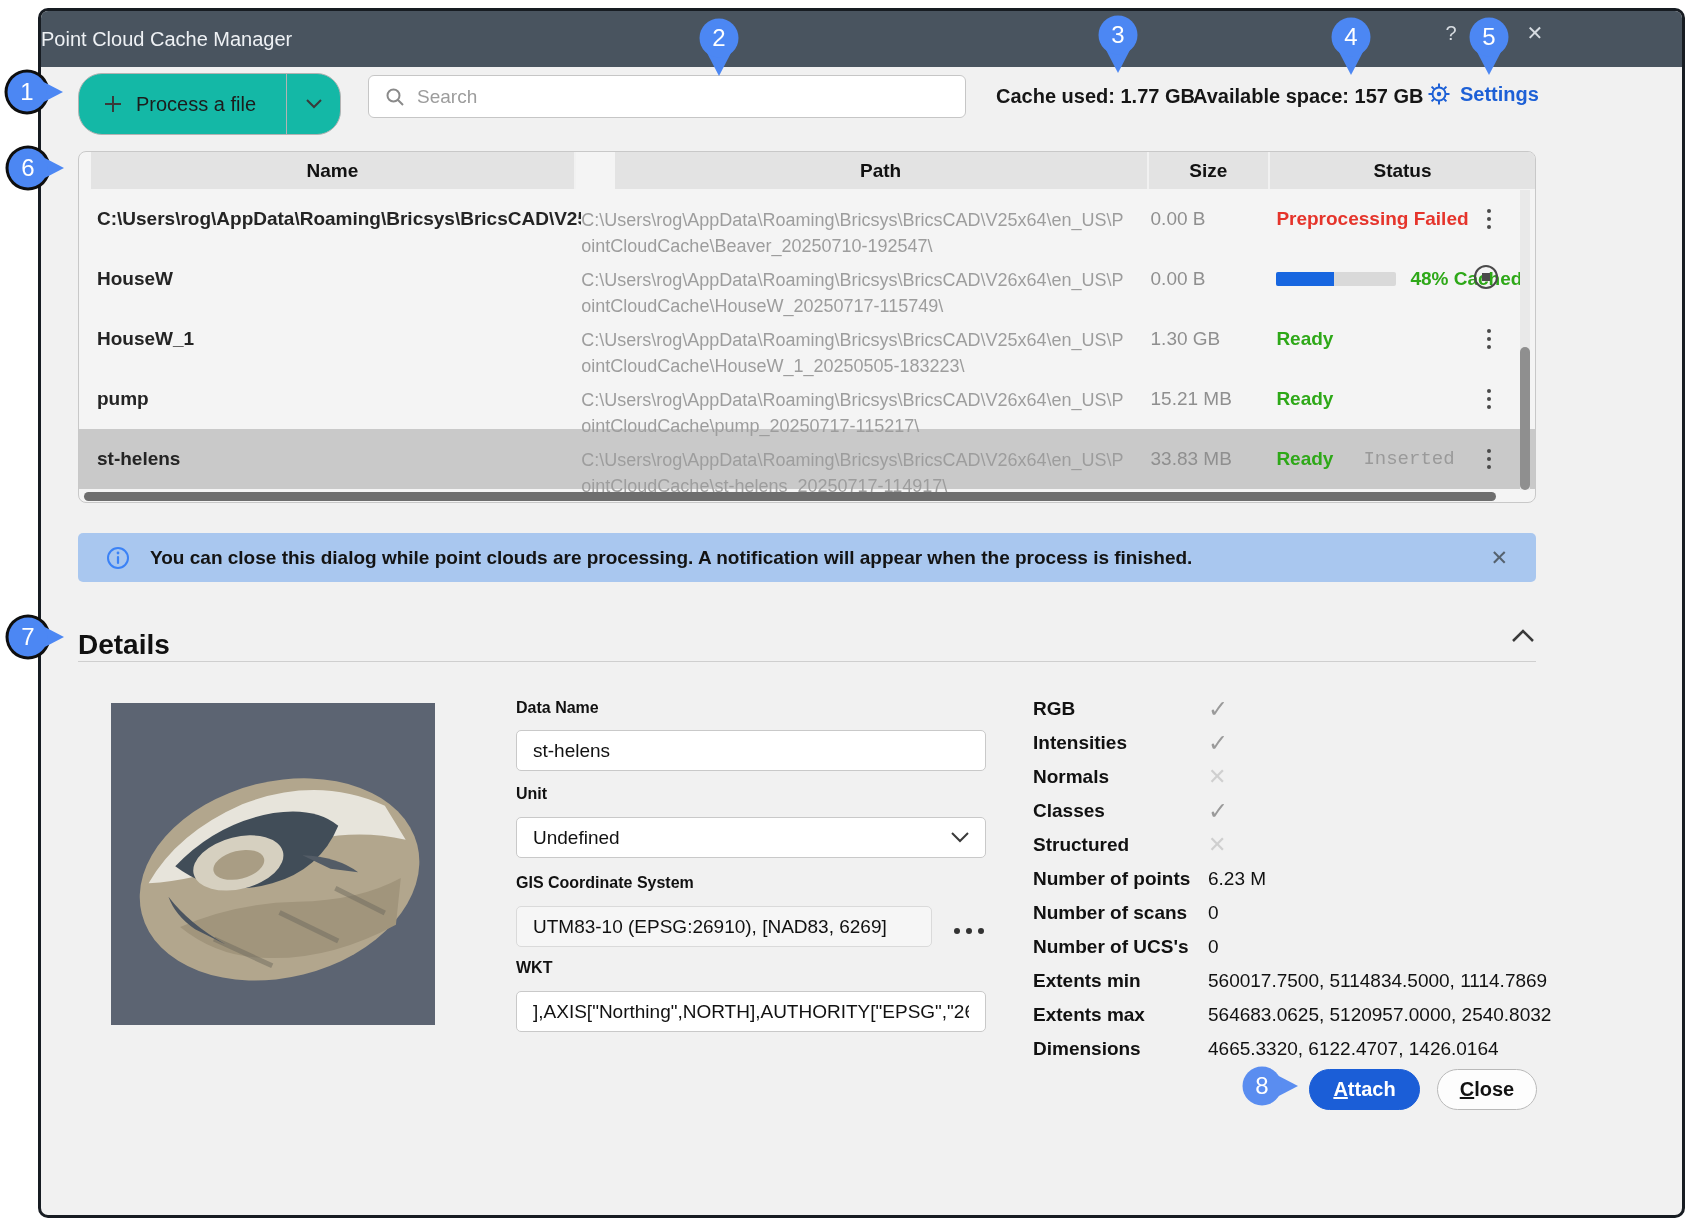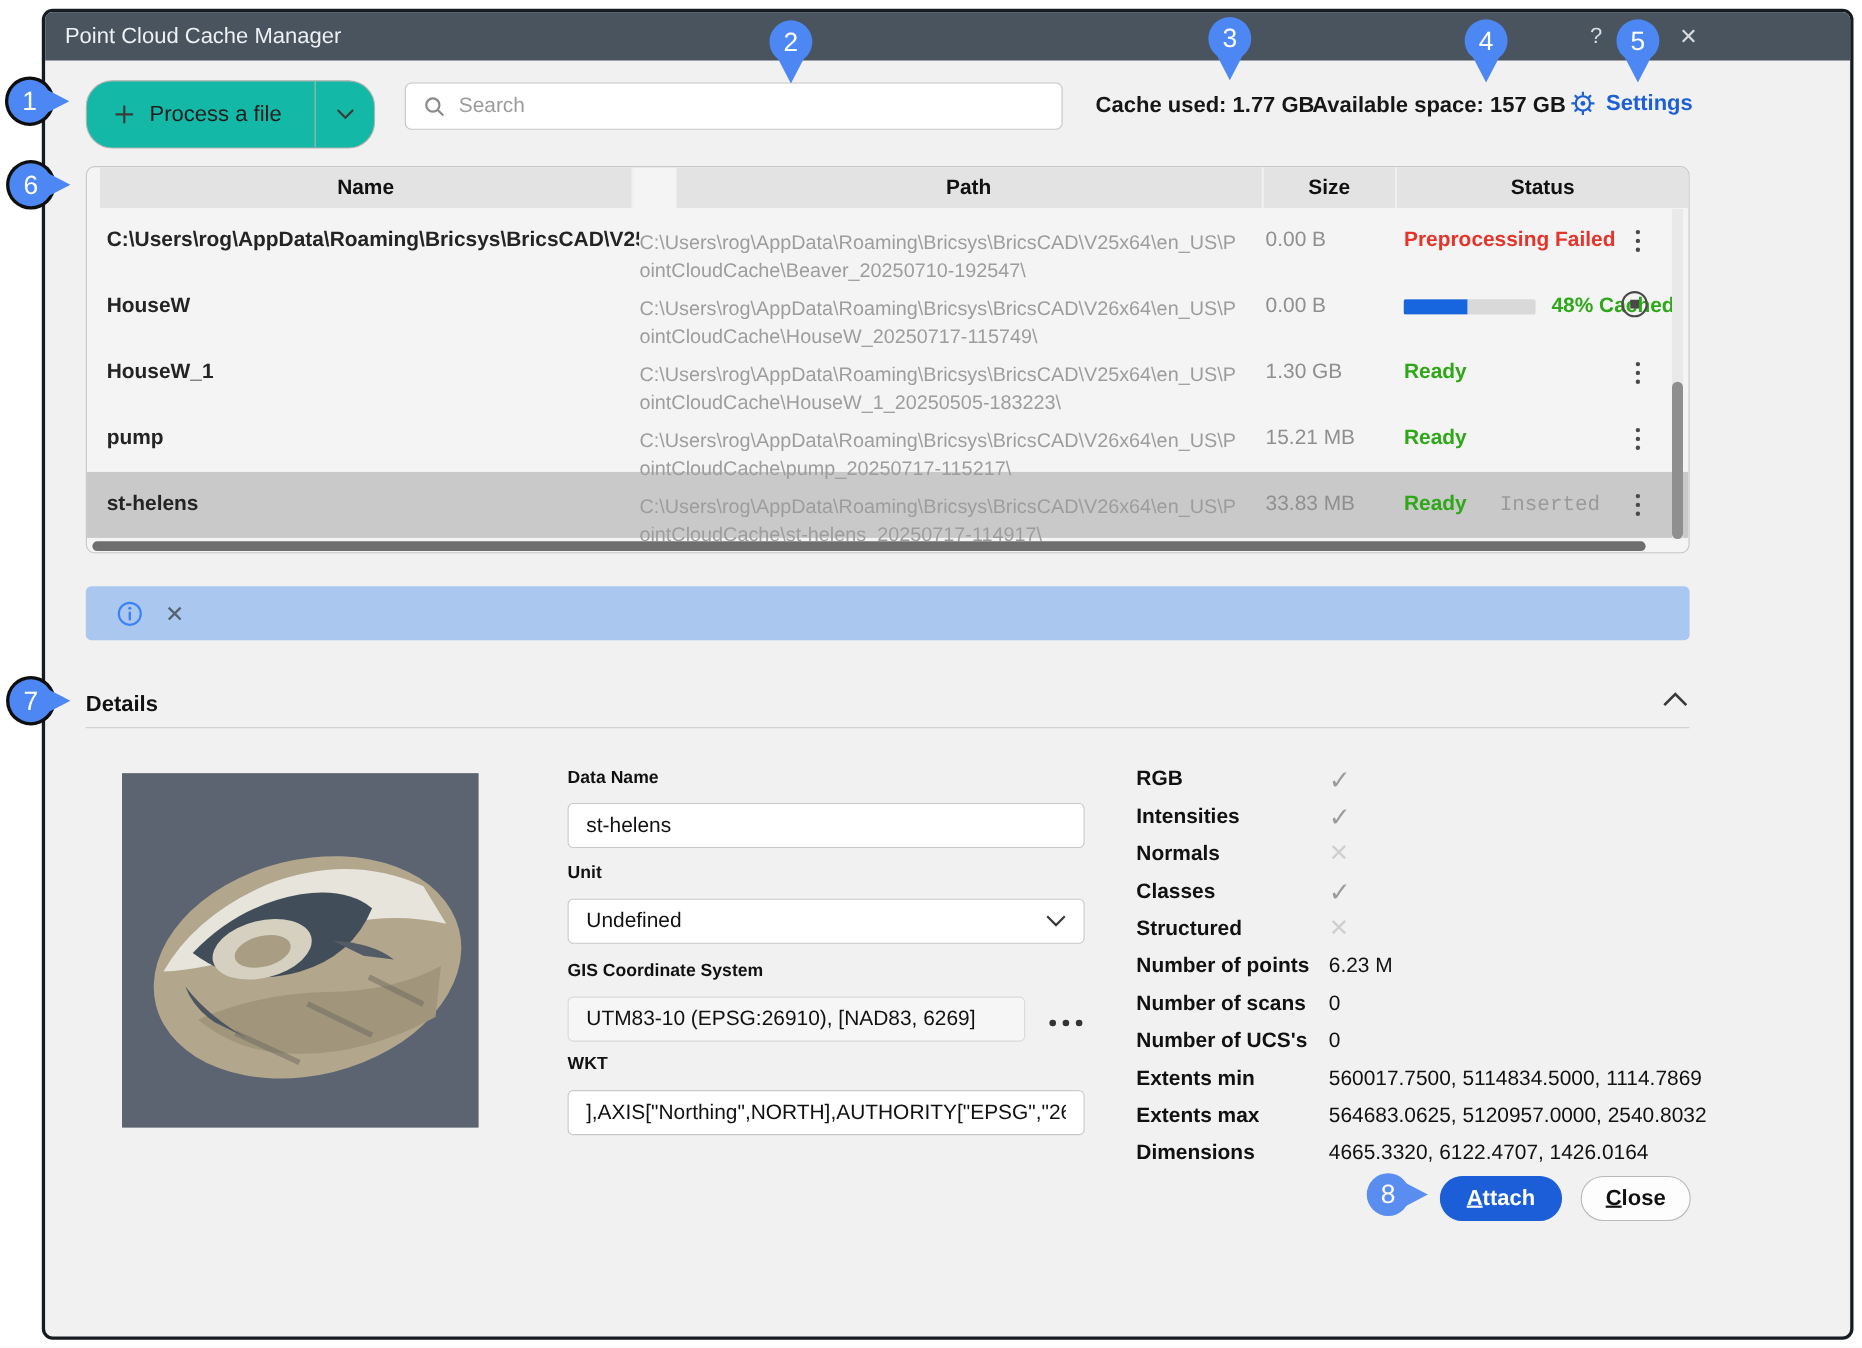--- a/index.html
+++ b/index.html
@@ -12,23 +12,23 @@
   }
   .glyph { font-family:"DejaVu Sans", sans-serif; }
 
   
   .dialog {
     position:absolute; left:38px; top:8px; width:1647px; height:1210px;
     background:#f1f1f1; border:3px solid #171c22; border-radius:10px;
     overflow:hidden;
   }
   .titlebar {
-    position:absolute; left:0; top:0; right:0; height:44px;
+    position:absolute; left:0; top:0; right:0; height:56px;
     background:#49545f; display:flex; align-items:center;
-    padding:0 18px; color:#eef1f4; font-size:20px;
+    padding:0 0; color:#eef1f4; font-size:20px;
   }
   .titlebar .win-btn {
     position:absolute; top:0; height:44px; width:44px;
     display:flex; align-items:center; justify-content:center;
     color:#d7dce1; font-size:20px; cursor:default;
   }
   .tb-help { left:1388px; }
   .tb-close { left:1472px; font-size:22px; }
 
   
@@ -114,21 +114,21 @@
   
   .banner {
     position:absolute; left:37px; top:522px; width:1458px; height:49px;
     background:#a9c7ef; border-radius:5px; display:flex; align-items:center;
     padding:0 28px; gap:20px;
   }
   .banner-text { font-size:19px; font-weight:700; color:#131313; flex:1; }
   .banner-close { color:#55626f; font-size:21px; cursor:pointer; }
 
   
-  .details-heading { position:absolute; left:37px; top:618px; font-size:20px; font-weight:700; color:#111; }
+  .details-heading { position:absolute; left:37px; top:618px; font-size:28px; font-weight:700; color:#111; }
   .details-collapse { position:absolute; left:1470px; top:618px; cursor:pointer; }
   .details-sep { position:absolute; left:37px; top:650px; width:1458px; height:1px; background:#cfcfcf; }
 
   .preview {
     position:absolute; left:70px; top:692px; width:324px; height:322px; background:#5c6472;
   }
 
   .form-label { position:absolute; left:475px; font-size:16px; font-weight:700; color:#111; }
   .field {
     position:absolute; left:475px; width:470px; height:41px;
@@ -304,20 +304,21 @@
       <div class="vscroll-thumb"></div>
     </div>
   </div>
 
   <div class="banner">
     <svg width="24" height="24" viewBox="0 0 24 24">
       <circle cx="12" cy="12" r="10" stroke="#3b82f6" stroke-width="2" fill="none"></circle>
       <circle cx="12" cy="7" r="1.4" fill="#3b82f6"></circle>
       <rect x="10.9" y="10" width="2.2" height="8" rx="1.1" fill="#3b82f6"></rect>
     </svg>
+    <span class="banner-text">You can close this dialog while point clouds are processing. A notification will appear when the process is finished.</span>
     <span class="banner-close glyph">✕</span>
   </div>
 
   <div class="details-heading">Details</div>
   <div class="details-collapse">
     <svg width="24" height="14" viewBox="0 0 24 14">
       <path d="M2 12 L12 2 L22 12" stroke="#3a3a3a" stroke-width="2.5" fill="none"></path>
     </svg>
   </div>
   <div class="details-sep"></div>

